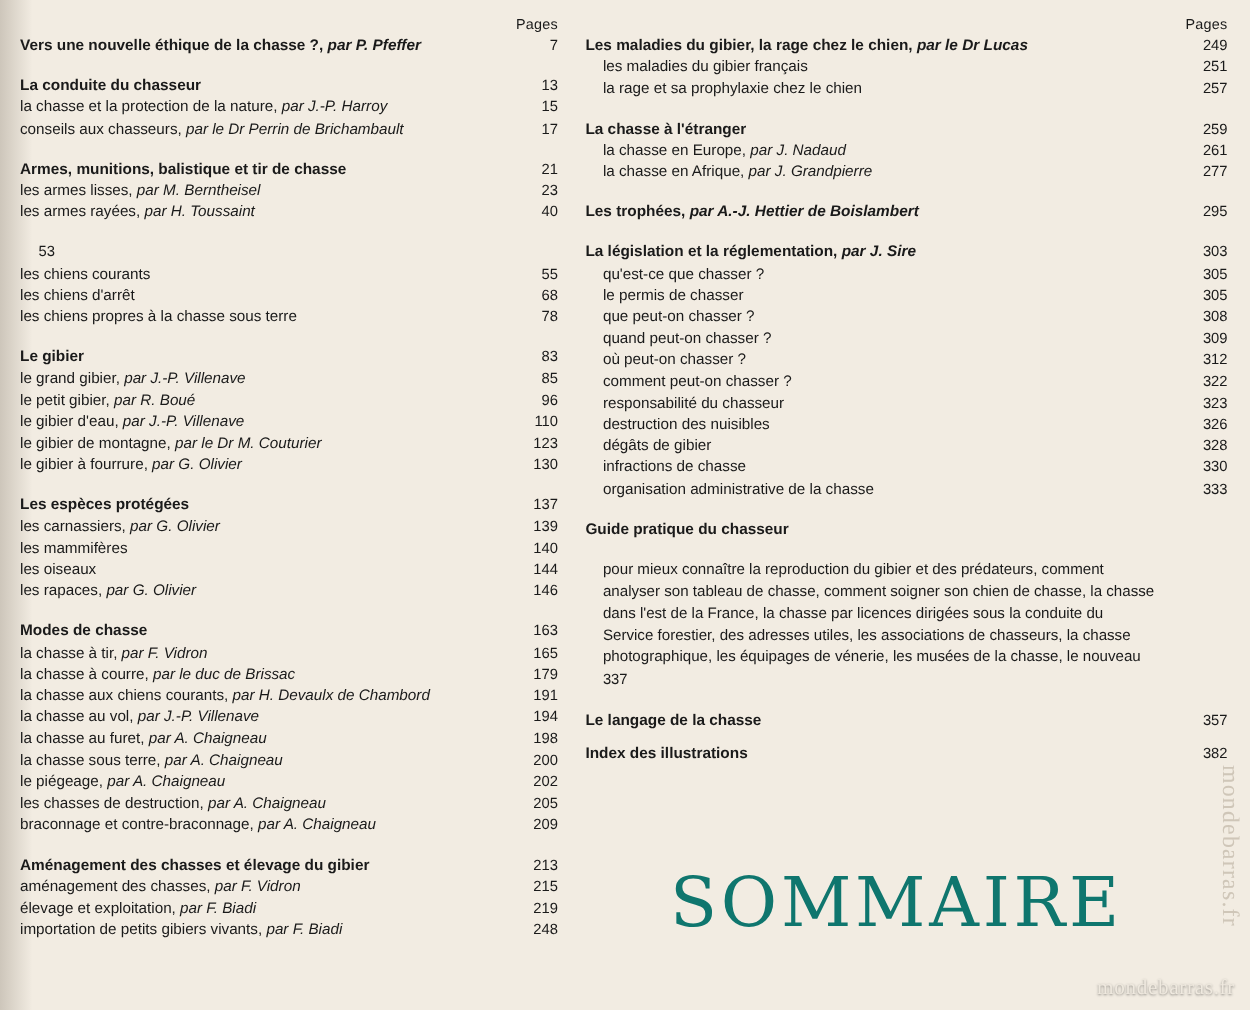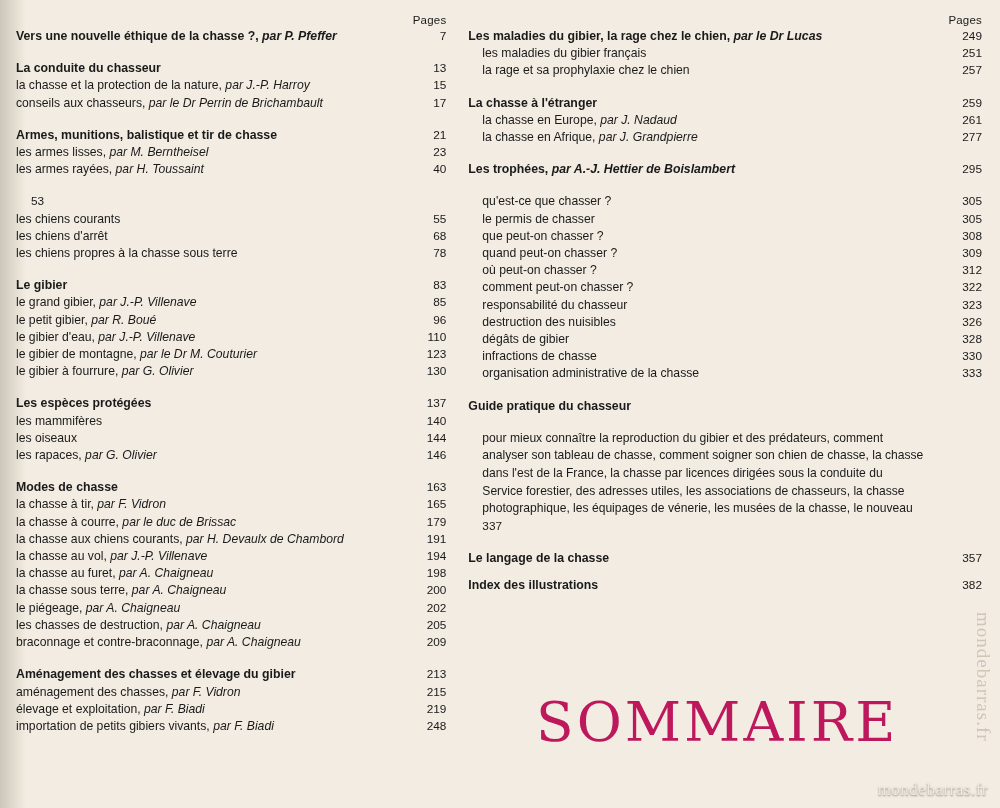--- a/index.html
+++ b/index.html
@@ -76,21 +76,21 @@
   }
   .note .pg { font-size: 11.8px; min-width: 28px; text-align: left; }
 
   .sommaire {
     position: absolute;
     left: 536px;
     top: 690px;
     font-family: "DejaVu Serif", serif;
     font-size: 55px;
     letter-spacing: 3px;
-    color: #be185d;
+    color: #0f766e;
     font-weight: 400;
   }
   .wm-side {
     position: absolute;
     right: 6px;
     top: 612px;
     writing-mode: vertical-rl;
     font-family: "Liberation Serif", serif;
     font-size: 19px;
     color: #cfc6b8;
@@ -193,20 +193,24 @@
         <div class="entry sub">
           <span class="txt">le gibier à fourrure, <i>par G. Olivier</i></span>
           <span class="pg">130</span>
         </div>
         <div class="gap-m"></div>
         <div class="entry bold">
           <span class="txt">Les espèces protégées</span>
           <span class="pg">137</span>
         </div>
         <div class="entry sub">
+          <span class="txt">les carnassiers, <i>par G. Olivier</i></span>
+          <span class="pg">139</span>
+        </div>
+        <div class="entry sub">
           <span class="txt">les mammifères</span>
           <span class="pg">140</span>
         </div>
         <div class="entry sub">
           <span class="txt">les oiseaux</span>
           <span class="pg">144</span>
         </div>
         <div class="entry sub">
           <span class="txt">les rapaces, <i>par G. Olivier</i></span>
           <span class="pg">146</span>
@@ -299,20 +303,24 @@
         <div class="entry sub indent-r">
           <span class="txt">la chasse en Afrique, <i>par J. Grandpierre</i></span>
           <span class="pg">277</span>
         </div>
         <div class="gap-m"></div>
         <div class="entry bold">
           <span class="txt">Les trophées, <i>par A.-J. Hettier de Boislambert</i></span>
           <span class="pg">295</span>
         </div>
         <div class="gap-m"></div>
+        <div class="entry bold">
+          <span class="txt">La législation et la réglementation, <i>par J. Sire</i></span>
+          <span class="pg">303</span>
+        </div>
         <div class="entry sub indent-r">
           <span class="txt">qu'est-ce que chasser ?</span>
           <span class="pg">305</span>
         </div>
         <div class="entry sub indent-r">
           <span class="txt">le permis de chasser</span>
           <span class="pg">305</span>
         </div>
         <div class="entry sub indent-r">
           <span class="txt">que peut-on chasser ?</span>

